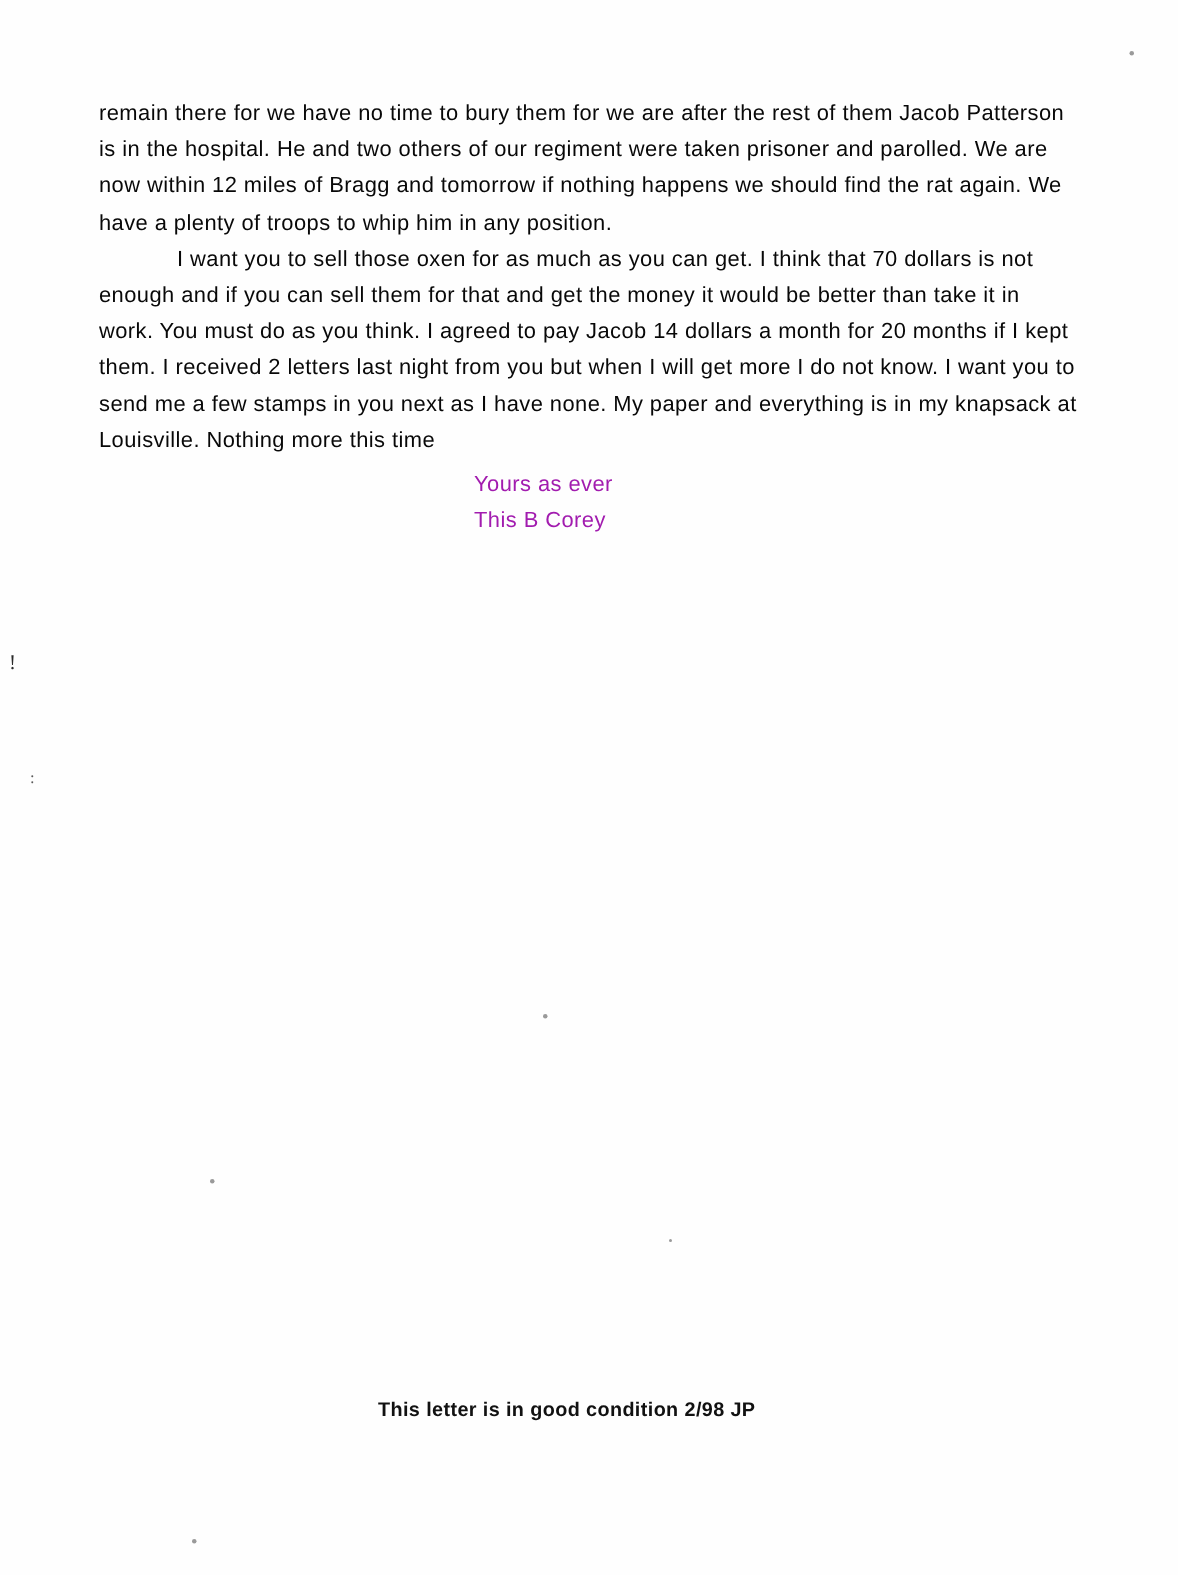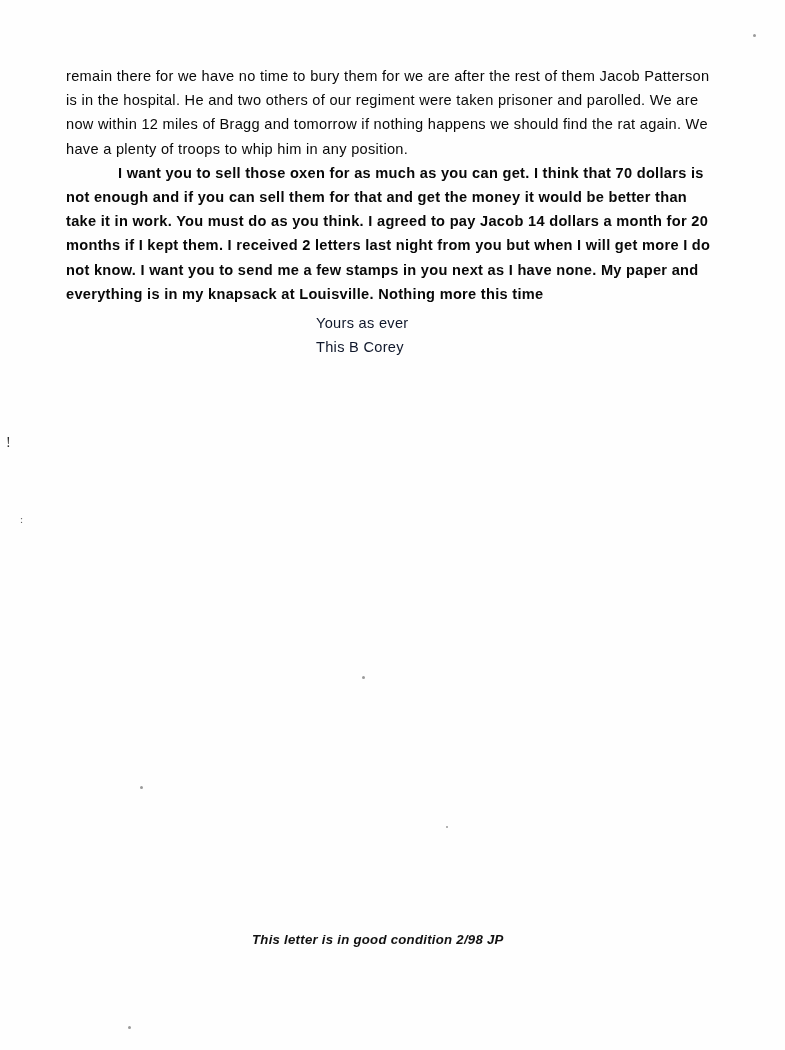--- a/index.html
+++ b/index.html
@@ -40,43 +40,41 @@
     margin: 0;
     color: #080808;
   }
 
   .para + .para {
     margin-top: 0;
   }
 
   .indent {
     text-indent: 52px;
-    font-weight: bold;
   }
 
   .signature-block {
     margin-top: 5px;
     margin-left: 250px;
     font-size: 14.6px;
     line-height: 24.2px;
     letter-spacing: 0.02em;
-    color: #0f172a;
+    color: #a21caf;
   }
 
   .sig-line {
     white-space: pre;
   }
 
   .footnote {
     position: absolute;
     left: 252px;
     top: 932px;
     width: 400px;
     font-size: 13.2px;
-    font-style: italic;
     font-weight: bold;
     letter-spacing: 0.02em;
     color: #111111;
   }
 
   
   .speck {
     position: absolute;
     background: #9a9a9a;
     border-radius: 50%;

